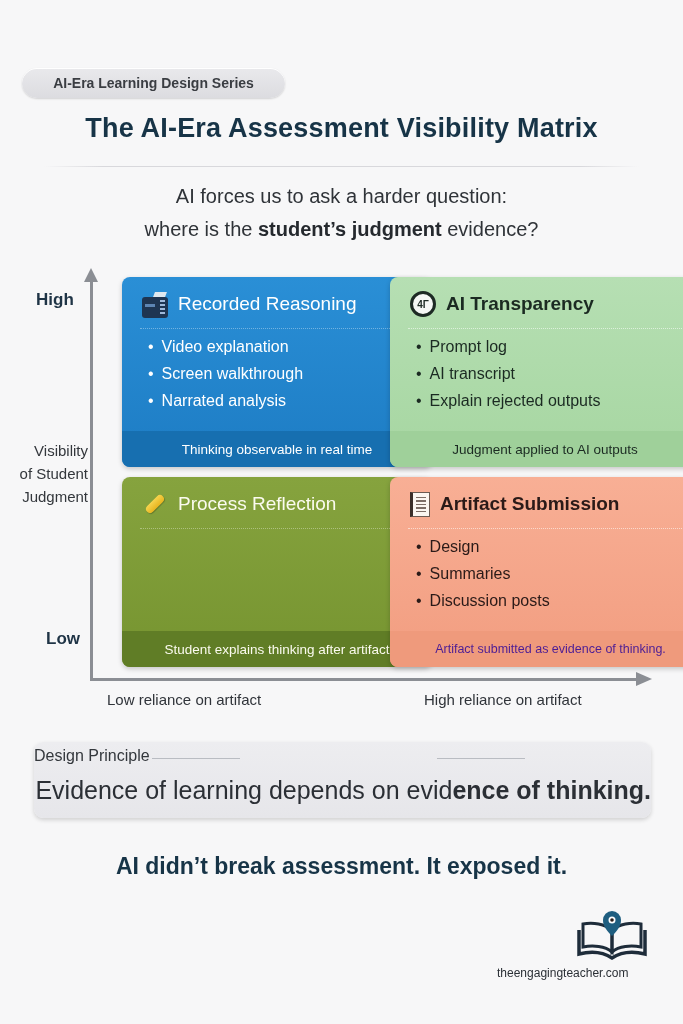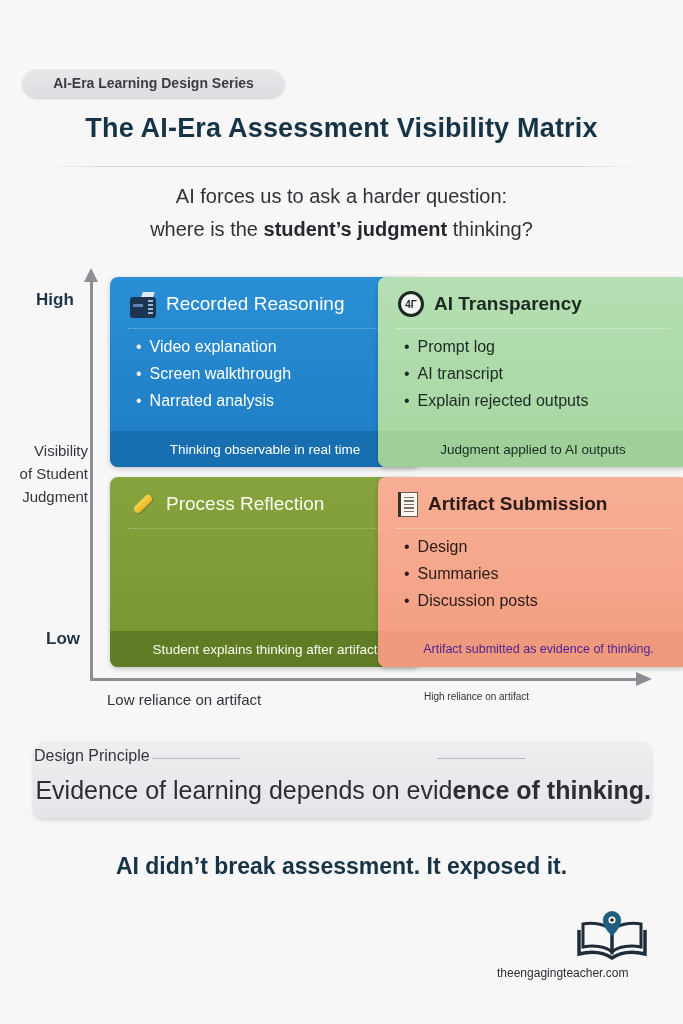--- a/index.html
+++ b/index.html
@@ -57,27 +57,28 @@
     border-top: 7.5px solid transparent; border-bottom: 7.5px solid transparent;
     border-left: 16px solid #8b8e94;
   }
   .y-high { position: absolute; left: 36px; top: 290px; font-size: 17px; font-weight: bold; color: #1f3446; }
   .y-low  { position: absolute; left: 46px; top: 629px; font-size: 17px; font-weight: bold; color: #1f3446; }
   .y-label {
     position: absolute; left: 6px; top: 439px; width: 82px;
     text-align: right; font-size: 15px; line-height: 23px; color: #33373c;
   }
   .x-low  { position: absolute; left: 107px; top: 691px; font-size: 15px; color: #30343a; }
-  .x-high { position: absolute; left: 424px; top: 691px; font-size: 10px; color: #30343a; }
+  .x-high { position: absolute; left: 424px; top: 691px; font-size: 15px; color: #30343a; }
 
   
   .quad {
     position: absolute; width: 310px; height: 190px;
     border-radius: 8px; overflow: hidden;
     box-shadow: 0 2px 5px rgba(0,0,0,0.2);
+    margin-left: 12px;
   }
   .q-tl { left: 110px; top: 277px; background: linear-gradient(#2a8fd6, #1d7cc4); color: #fff; }
   .q-tr { left: 378px; top: 277px; background: linear-gradient(#b6dfb3, #a6d6a1); color: #1b2a22; }
   .q-bl { left: 110px; top: 477px; background: linear-gradient(#86a33e, #769430); color: #fbfbef; }
   .q-br { left: 378px; top: 477px; background: linear-gradient(#f8af95, #f29d80); color: #2a1a18; }
   .quad-head {
     position: absolute; left: 0; right: 0; top: 11px; height: 32px;
     display: flex; align-items: center; padding-left: 20px;
     font-size: 19px;
   }
@@ -147,21 +148,21 @@
   }
 </style>
 </head>
 <body>
 
 <div class="series-pill">AI-Era Learning Design Series</div>
 <h1 class="title">The AI-Era Assessment Visibility Matrix</h1>
 <div class="title-rule"></div>
 <div class="subtitle">
   <div>AI forces us to ask a harder question:</div>
-  <div><span>where is the </span><b>student’s judgment</b><span> thinking?</span></div>
+  <div><span>where is the </span><b>student’s judgment</b><span> evidence?</span></div>
 </div>
 
 <div class="y-arrow"></div>
 <div class="y-axis"></div>
 <div class="x-axis"></div>
 <div class="x-arrow"></div>
 <div class="y-high">High</div>
 <div class="y-low">Low</div>
 <div class="y-label">
   <div>Visibility</div>

